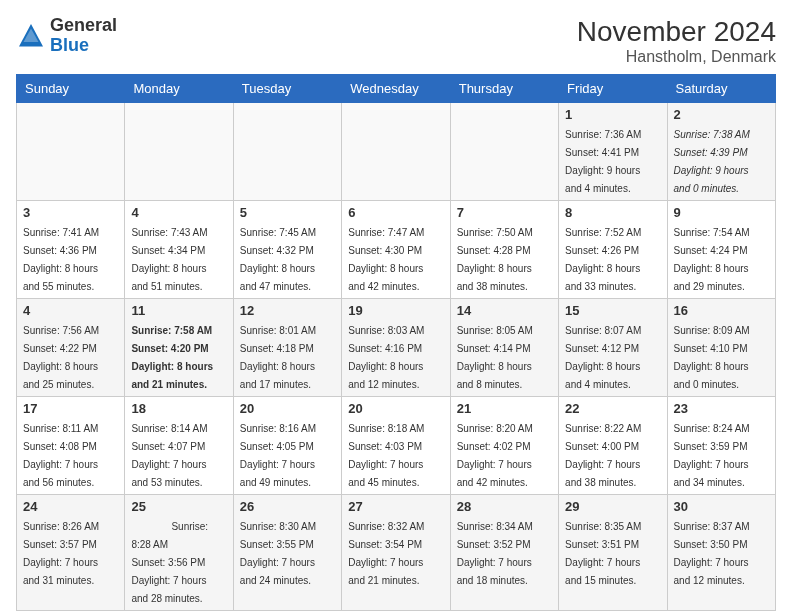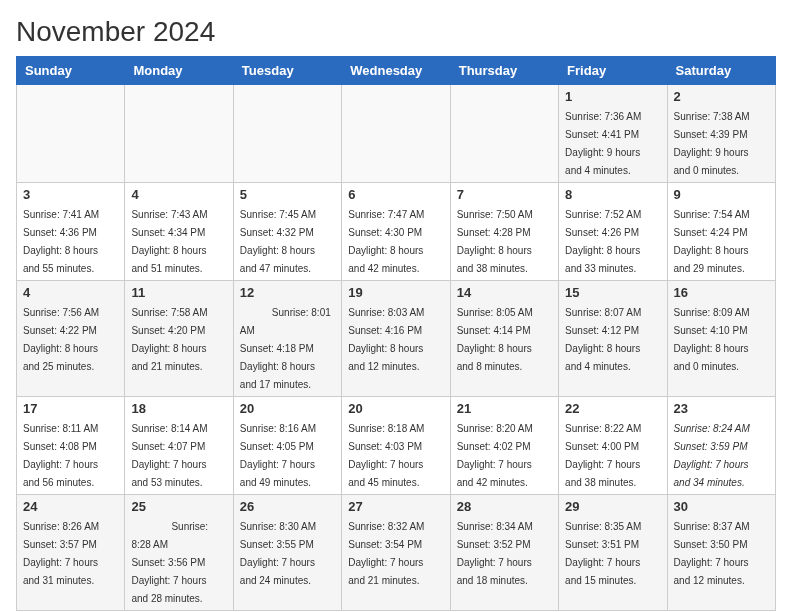--- a/index.html
+++ b/index.html
@@ -55,21 +55,21 @@
     .calendar-table {
       width: 100%;
       border-collapse: collapse;
     }
     .calendar-table th {
       background: #2b6bbf;
       color: #fff;
       text-align: left;
       padding: 6px 8px;
       font-size: 13px;
-      font-weight: bold;
+      font-weight: normal;
       border: 1px solid #2b6bbf;
     }
     .calendar-table td {
       border: 1px solid #ccc;
       vertical-align: top;
       padding: 4px 6px;
       min-height: 80px;
       width: 14.28%;
       background: #fff;
     }
@@ -92,22 +92,33 @@
       line-height: 1.4;
     }
     .empty-cell {
       background: #f9f9f9 !important;
     }
   </style>
 </head>
 <body>
 
 <div class="header">
+  <div class="logo">
+    <svg class="logo-icon" viewBox="0 0 40 40">
+      <polygon points="20,4 36,34 4,34" fill="#1a6fbd"></polygon>
+      <polygon points="20,10 30,28 10,28" fill="#fff" opacity="0.3"></polygon>
+    </svg>
+    <div class="logo-text">
+      <span class="logo-general">General</span>
+      <span class="logo-blue">Blue</span>
+    </div>
+  </div>
   <div class="title-block">
     <div class="month-title">November 2024</div>
+    <div class="location">Hanstholm, Denmark</div>
   </div>
 </div>
 
 <table class="calendar-table">
   <thead>
     <tr>
     <th>Sunday</th>
         <th>Monday</th>
         <th>Tuesday</th>
         <th>Wednesday</th>
@@ -120,21 +131,21 @@
   <tr>
         <td class="empty-cell"></td>
         <td class="empty-cell"></td>
         <td class="empty-cell"></td>
         <td class="empty-cell"></td>
         <td class="empty-cell"></td>
         <td><span class="day-num">1</span><span class="day-info" style="white-space: pre-line;">Sunrise: 7:36 AM
 Sunset: 4:41 PM
 Daylight: 9 hours
 and 4 minutes.</span></td>
-        <td><span class="day-num">2</span><span class="day-info" style="white-space: pre-line;">Sunrise: 7:38 AM
+        <td><span class="day-num">2</span><span class="day-info" style="white-space: pre-line; font-style: italic;">Sunrise: 7:38 AM
 Sunset: 4:39 PM
 Daylight: 9 hours
 and 0 minutes.</span></td>
       </tr>
       <tr>
         <td><span class="day-num">3</span><span class="day-info" style="white-space: pre-line;">Sunrise: 7:41 AM
 Sunset: 4:36 PM
 Daylight: 8 hours
 and 55 minutes.</span></td>
         <td><span class="day-num">4</span><span class="day-info" style="white-space: pre-line;">Sunrise: 7:43 AM
@@ -160,25 +171,25 @@
         <td><span class="day-num">9</span><span class="day-info" style="white-space: pre-line;">Sunrise: 7:54 AM
 Sunset: 4:24 PM
 Daylight: 8 hours
 and 29 minutes.</span></td>
       </tr>
       <tr>
         <td><span class="day-num">4</span><span class="day-info" style="white-space: pre-line;">Sunrise: 7:56 AM
 Sunset: 4:22 PM
 Daylight: 8 hours
 and 25 minutes.</span></td>
-        <td><span class="day-num">11</span><span class="day-info" style="white-space: pre-line;">Sunrise: 7:58 AM
+        <td><span class="day-num">11</span><span class="day-info" style="white-space: pre-line; font-weight: bold;">Sunrise: 7:58 AM
 Sunset: 4:20 PM
 Daylight: 8 hours
 and 21 minutes.</span></td>
-        <td><span class="day-num">12</span><span class="day-info" style="white-space: pre-line; margin-left: 32px;">Sunrise: 8:01 AM
+        <td><span class="day-num">12</span><span class="day-info" style="white-space: pre-line;">Sunrise: 8:01 AM
 Sunset: 4:18 PM
 Daylight: 8 hours
 and 17 minutes.</span></td>
         <td><span class="day-num">19</span><span class="day-info" style="white-space: pre-line;">Sunrise: 8:03 AM
 Sunset: 4:16 PM
 Daylight: 8 hours
 and 12 minutes.</span></td>
         <td><span class="day-num">14</span><span class="day-info" style="white-space: pre-line;">Sunrise: 8:05 AM
 Sunset: 4:14 PM
 Daylight: 8 hours
@@ -210,21 +221,21 @@
 Daylight: 7 hours
 and 45 minutes.</span></td>
         <td><span class="day-num">21</span><span class="day-info" style="white-space: pre-line;">Sunrise: 8:20 AM
 Sunset: 4:02 PM
 Daylight: 7 hours
 and 42 minutes.</span></td>
         <td><span class="day-num">22</span><span class="day-info" style="white-space: pre-line;">Sunrise: 8:22 AM
 Sunset: 4:00 PM
 Daylight: 7 hours
 and 38 minutes.</span></td>
-        <td><span class="day-num">23</span><span class="day-info" style="white-space: pre-line; font-style: italic;">Sunrise: 8:24 AM
+        <td><span class="day-num">23</span><span class="day-info" style="white-space: pre-line;">Sunrise: 8:24 AM
 Sunset: 3:59 PM
 Daylight: 7 hours
 and 34 minutes.</span></td>
       </tr>
       <tr>
         <td><span class="day-num">24</span><span class="day-info" style="white-space: pre-line;">Sunrise: 8:26 AM
 Sunset: 3:57 PM
 Daylight: 7 hours
 and 31 minutes.</span></td>
         <td><span class="day-num">25</span><span class="day-info" style="white-space: pre-line; margin-left: 40px;">Sunrise: 8:28 AM

